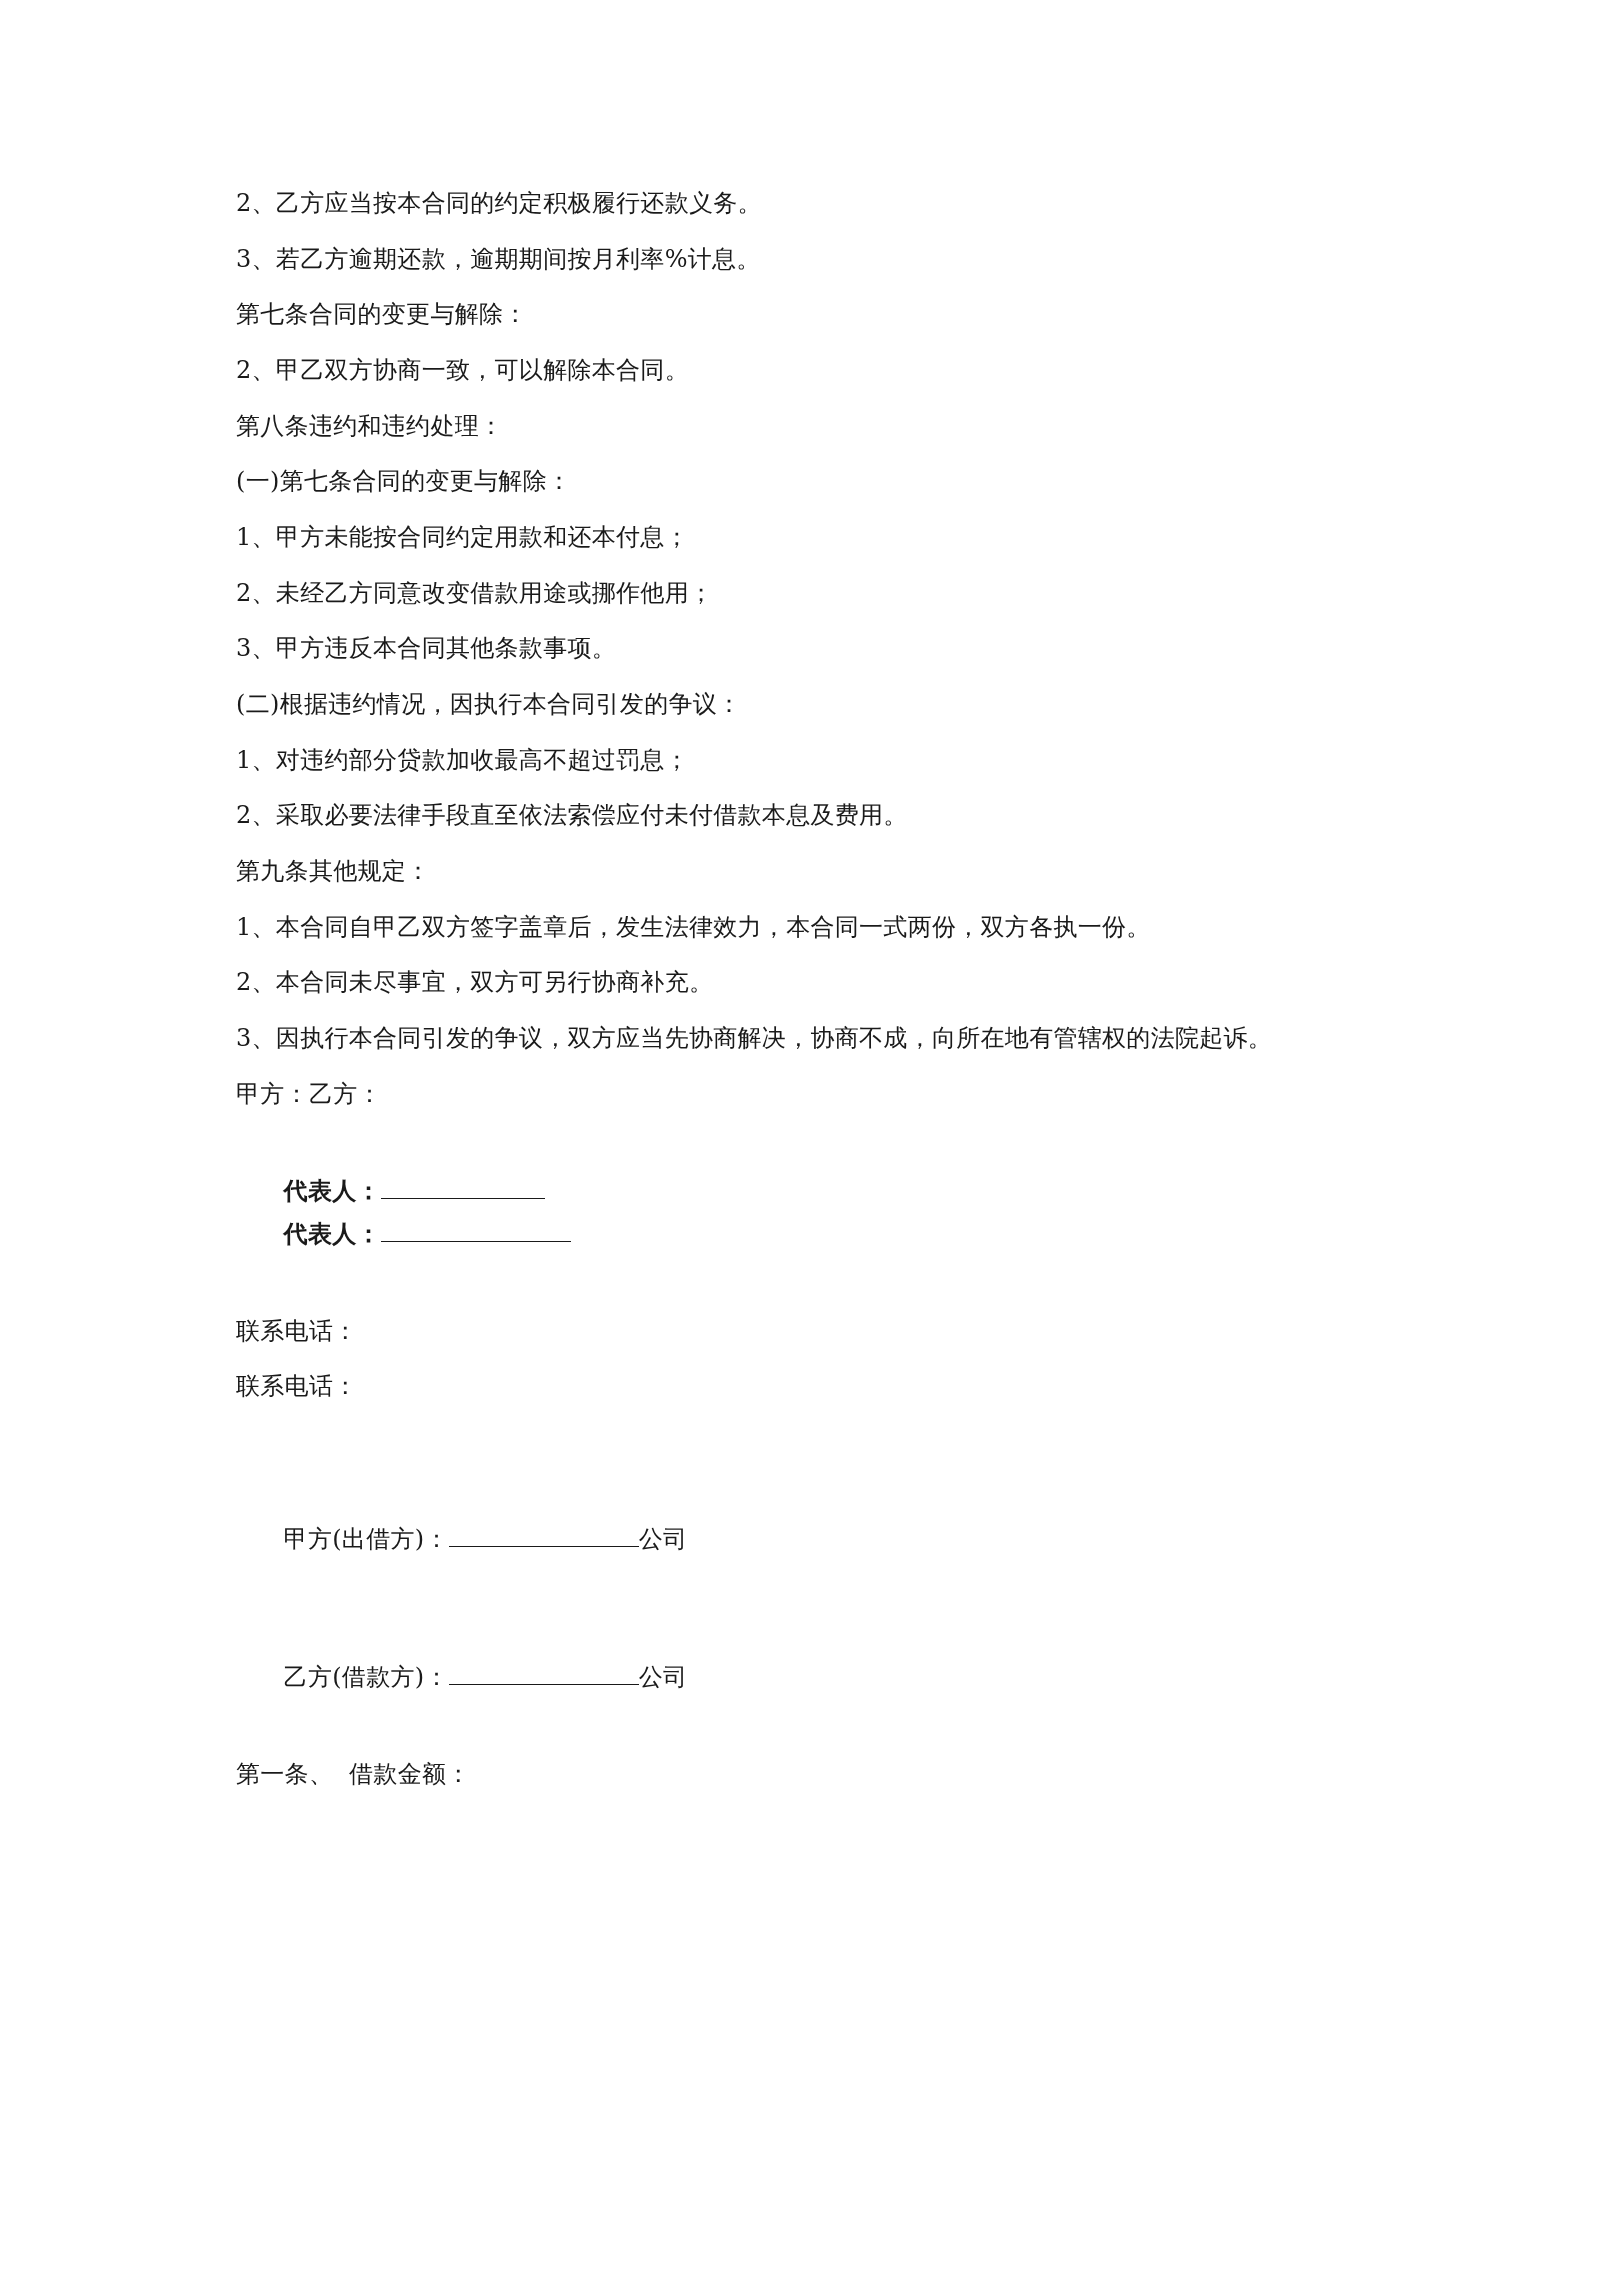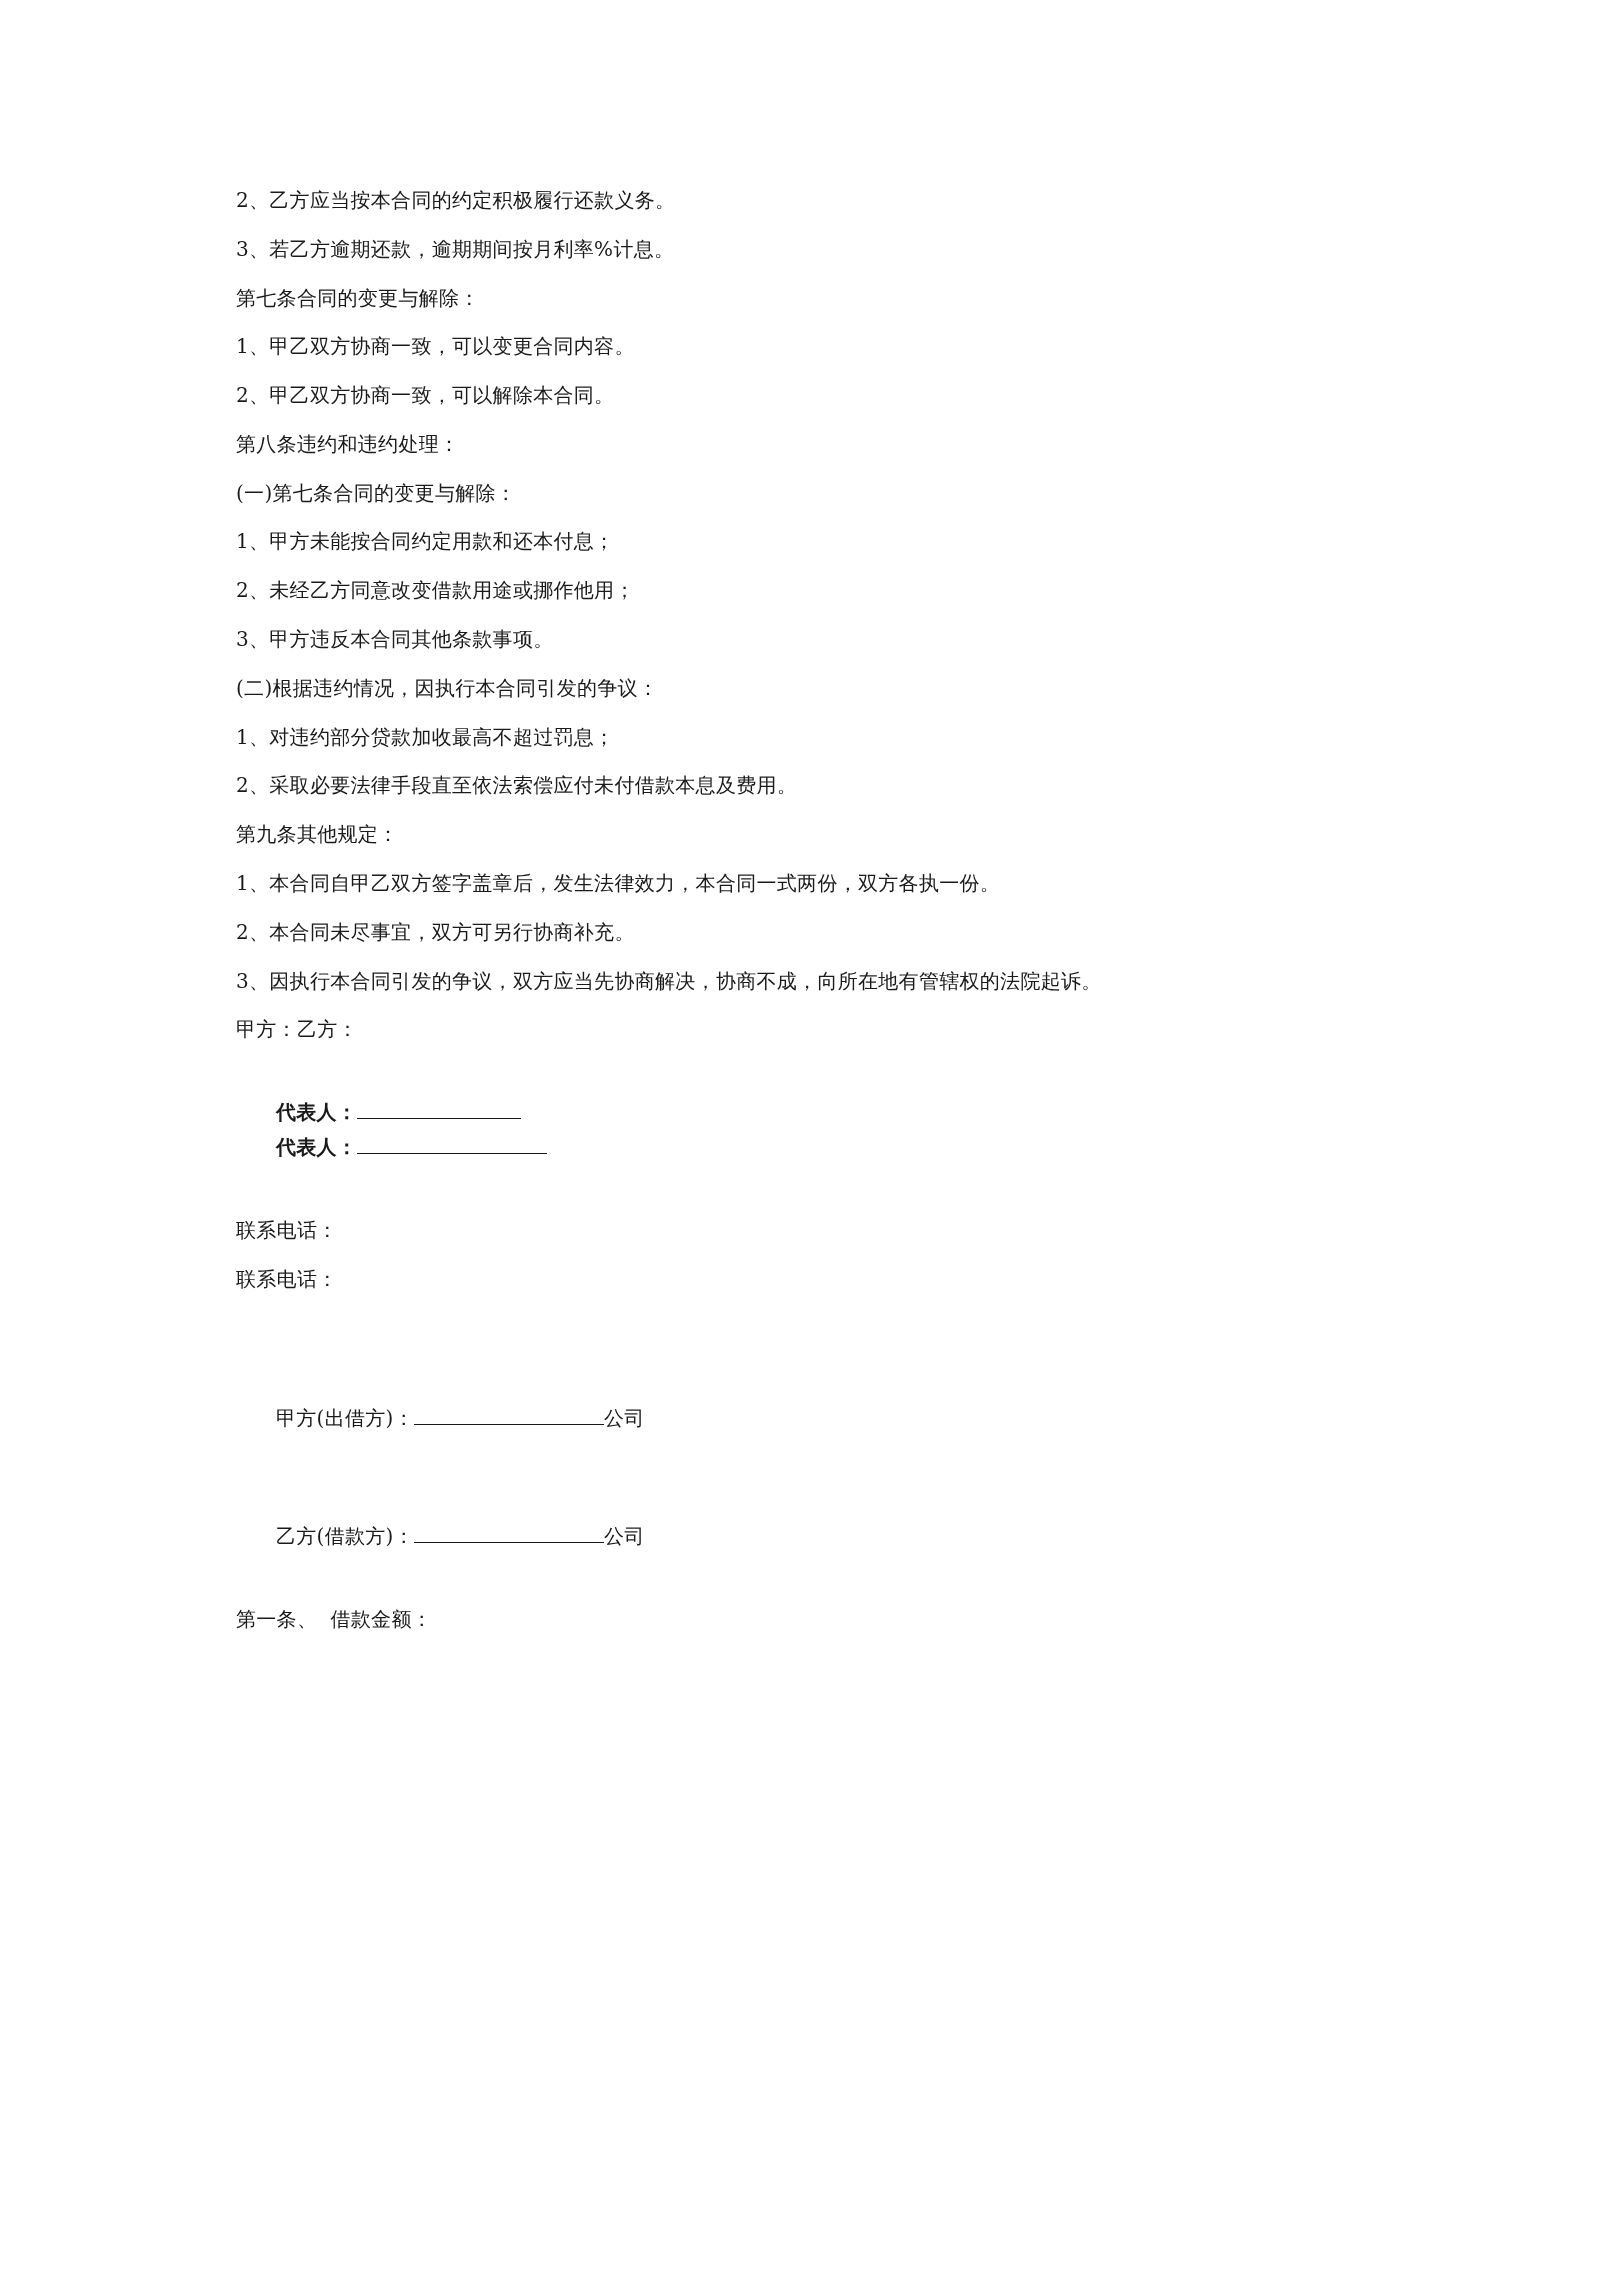--- a/index.html
+++ b/index.html
@@ -19,21 +19,21 @@
     position: absolute;
     top: 0;
     left: 0;
     width: 1623px;
     height: 2295px;
     background: #ffffff;
     box-sizing: border-box;
     padding: 183px 190px 131px 236px;
   }
   .doc-body {
-    font-size: 20px;
+    font-size: 24px;
     line-height: 1.72;
     letter-spacing: 0.3px;
   }
   .para {
     margin: 0 0 14.4px 0;
     text-indent: 0;
     white-space: pre-wrap;
     word-break: break-word;
   }
   .para.hang {
@@ -57,21 +57,20 @@
 </style>
 </head>
 <body>
 
 <div class="page">
   <div class="doc-body">
 
     <p class="para">2、乙方应当按本合同的约定积极履行还款义务。</p>
     <p class="para">3、若乙方逾期还款，逾期期间按月利率%计息。</p>
     <p class="para">第七条合同的变更与解除：</p>
-    <p class="para">1、甲乙双方协商一致，可以变更合同内容。</p>
     <p class="para">2、甲乙双方协商一致，可以解除本合同。</p>
     <p class="para">第八条违约和违约处理：</p>
     <p class="para">(一)第七条合同的变更与解除：</p>
     <p class="para">1、甲方未能按合同约定用款和还本付息；</p>
     <p class="para">2、未经乙方同意改变借款用途或挪作他用；</p>
     <p class="para">3、甲方违反本合同其他条款事项。</p>
     <p class="para">(二)根据违约情况，因执行本合同引发的争议：</p>
     <p class="para">1、对违约部分贷款加收最高不超过罚息；</p>
     <p class="para">2、采取必要法律手段直至依法索偿应付未付借款本息及费用。</p>
     <p class="para">第九条其他规定：</p>

